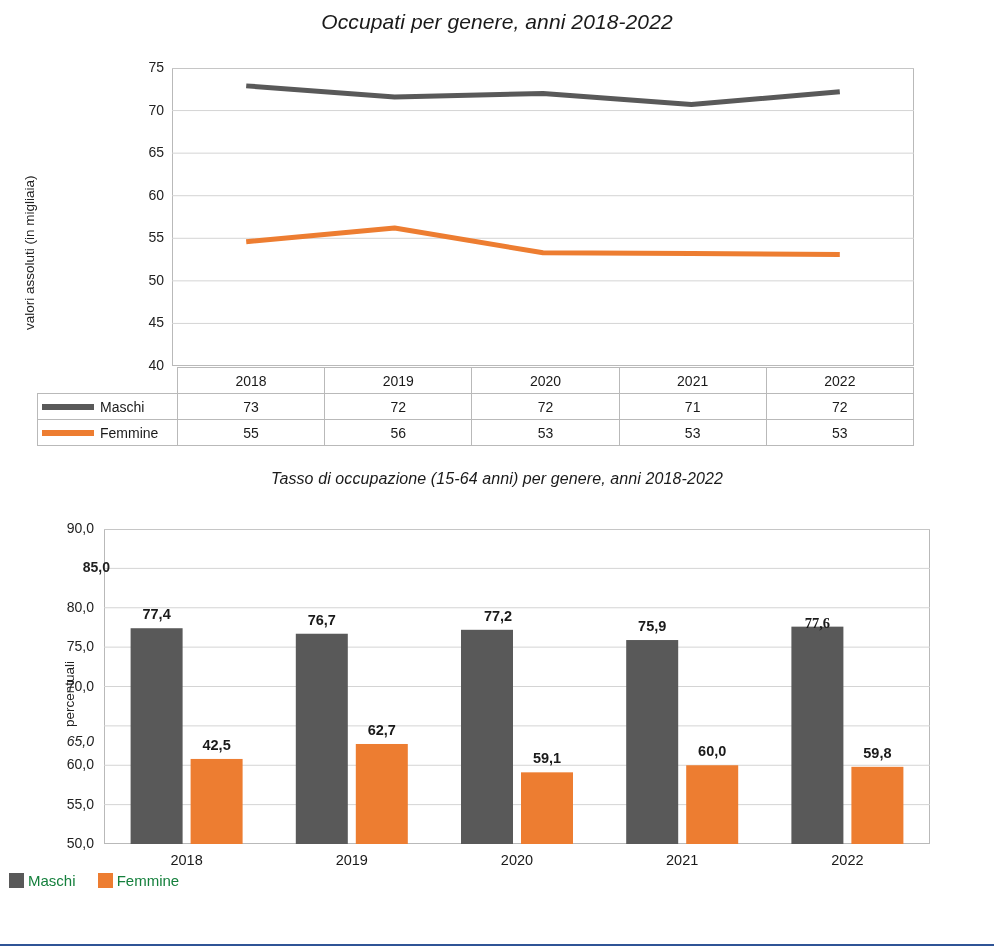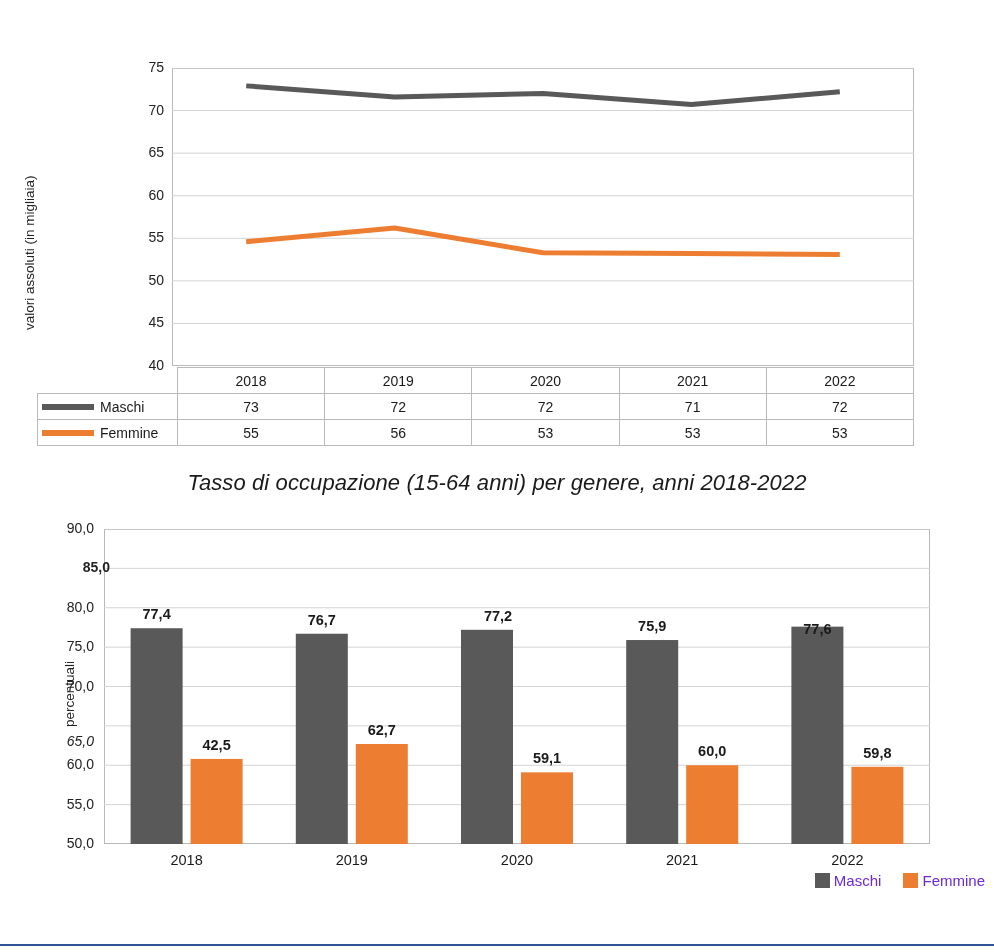--- a/index.html
+++ b/index.html
@@ -88,21 +88,21 @@
     margin-right: 6px;
   }
   .leg-text { vertical-align: middle; }
 
   
   #chart2 {
     position: absolute;
     left: 0; top: 462px;
     width: 994px; height: 490px;
   }
-  #chart2 .chart-title { position: absolute; left: 0; top: 8px; width: 994px; font-size: 22px;}
+  #chart2 .chart-title { position: absolute; left: 0; top: 8px; width: 994px; font-size: 16px;}
   #c2-plot { left: 104px; top: 67px; width: 826px; height: 315px; }
   #c2-svg  { position: absolute; left: 104px; top: 67px; width: 826px; height: 315px; }
   .bar-label {
     position: absolute;
     font-size: 14.5px;
     font-weight: bold;
     color: #1a1a1a;
     text-align: center;
     white-space: nowrap;
   }
@@ -110,42 +110,43 @@
     position: absolute;
     font-size: 14.5px;
     color: #1a1a1a;
     text-align: center;
   }
   #c2-legend {
     position: absolute;
     left: 0;
     top: 410px;
     width: 994px;
-    text-align: right;
+    text-align: left;
     font-size: 15px;
-    color: #6d28d9;
+    color: #15803d;
   }
   #c2-legend .item { display: inline-block; margin: 0 9px; }
   #c2-legend .sw {
     display: inline-block;
     width: 15px; height: 15px;
     vertical-align: -2px;
     margin-right: 4px;
   }
   #bottom-rule {
     position: absolute;
     left: 0; top: 944px;
     width: 994px; height: 2px;
     background: #2f5496;
   }
 </style>
 </head>
 <body>
 
 <div id="chart1">
+  <div class="chart-title">Occupati per genere, anni 2018-2022</div>
 
   <div class="axis-label-v" style="left:22px; top:330px;">valori assoluti (in migliaia)</div>
 
   <div class="plot-frame" id="c1-plot"></div>
   <svg id="c1-svg" viewBox="0 0 742 298">
       <line x1="0" x2="742" y1="255.42857142857144" y2="255.42857142857144" stroke="#d4d4d4" stroke-width="1"></line>
       <line x1="0" x2="742" y1="212.85714285714286" y2="212.85714285714286" stroke="#d4d4d4" stroke-width="1"></line>
       <line x1="0" x2="742" y1="170.28571428571428" y2="170.28571428571428" stroke="#d4d4d4" stroke-width="1"></line>
       <line x1="0" x2="742" y1="127.71428571428572" y2="127.71428571428572" stroke="#d4d4d4" stroke-width="1"></line>
       <line x1="0" x2="742" y1="85.14285714285714" y2="85.14285714285714" stroke="#d4d4d4" stroke-width="1"></line>
@@ -246,18 +247,18 @@
     <div class="cat-label" style="left: 136.6px; top: 390px; width: 100px;">2018</div>
     <div class="bar-label" style="left: 281.8px; top: 149.737px; width: 80px;">76,7</div>
     <div class="bar-label" style="left: 341.8px; top: 259.987px; width: 80px;">62,7</div>
     <div class="cat-label" style="left: 301.8px; top: 390px; width: 100px;">2019</div>
     <div class="bar-label" style="left: 458px; top: 145.8px; width: 80px;">77,2</div>
     <div class="bar-label" style="left: 507px; top: 288.337px; width: 80px;">59,1</div>
     <div class="cat-label" style="left: 467px; top: 390px; width: 100px;">2020</div>
     <div class="bar-label" style="left: 612.2px; top: 156.037px; width: 80px;">75,9</div>
     <div class="bar-label" style="left: 672.2px; top: 281.25px; width: 80px;">60,0</div>
     <div class="cat-label" style="left: 632.2px; top: 390px; width: 100px;">2021</div>
-    <div class="bar-label" style="left: 777.4px; top: 159px; width: 80px;">77,6</div>
+    <div class="bar-label" style="left: 777.4px; top: 153px; width: 80px; font-family: Liberation Serif, serif;">77,6</div>
     <div class="bar-label" style="left: 837.4px; top: 282.825px; width: 80px;">59,8</div>
     <div class="cat-label" style="left: 797.4px; top: 390px; width: 100px;">2022</div>
   </div>
 
 <div id="bottom-rule"></div>
 
 </body></html>

